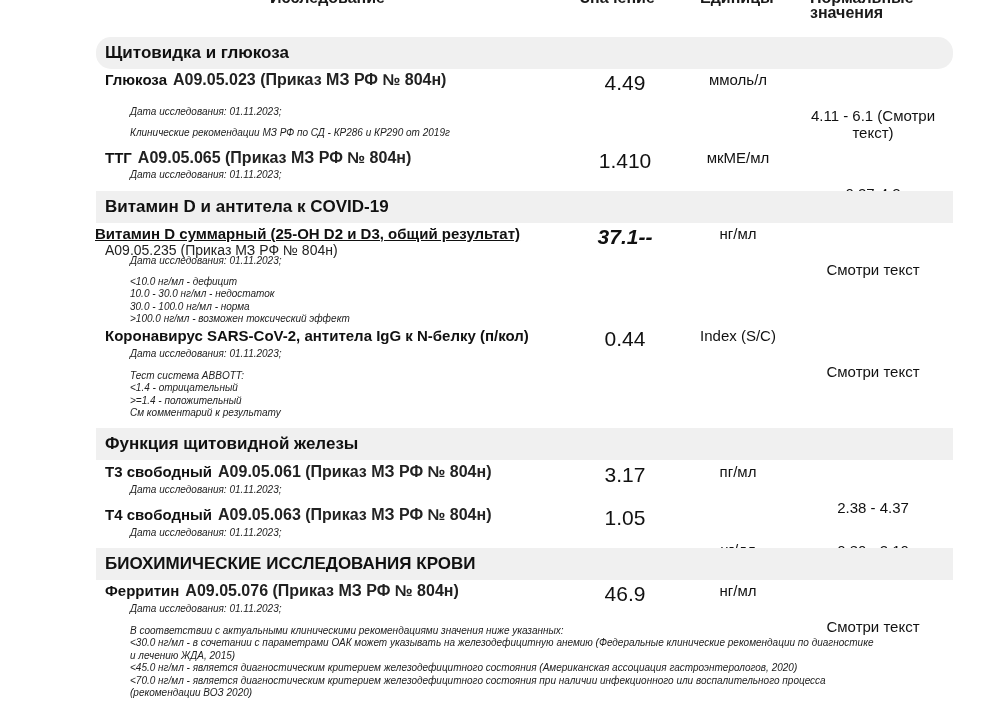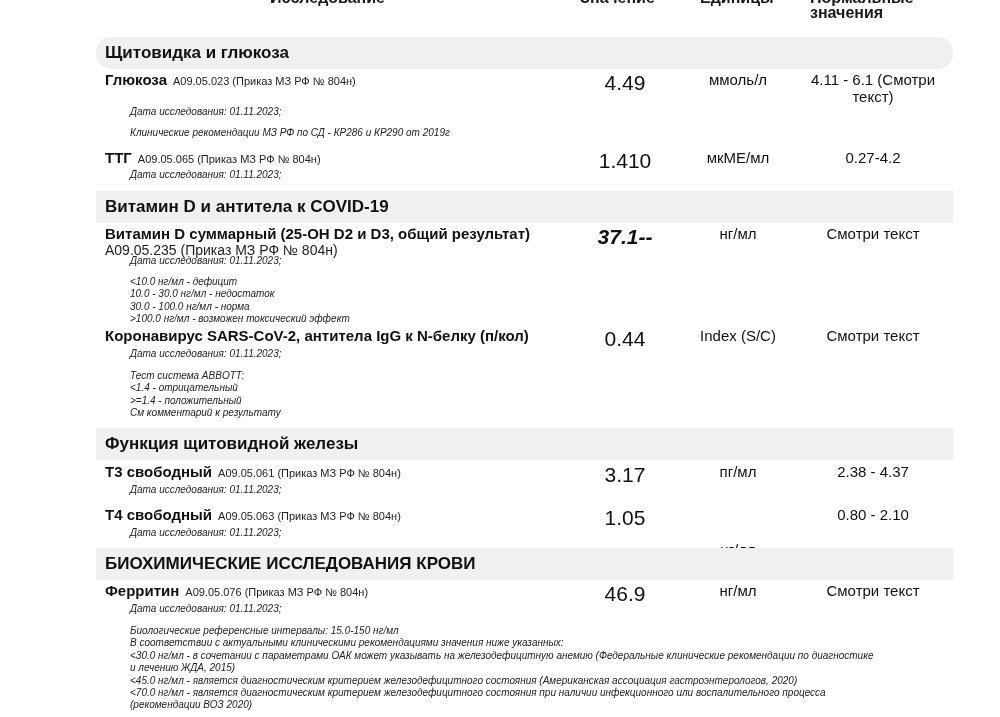--- a/index.html
+++ b/index.html
@@ -11,30 +11,30 @@
   .hdr-cut { font-size: 16px; font-weight: bold; color: #1a1a1a; text-align: left; }
   .section {
     position: absolute; left: 96px; width: 857px; height: 32px;
     background: #f0f0f0;
   }
   .section-title {
     position: absolute; left: 9px; top: 6px;
     font-size: 17px; font-weight: bold; color: #111;
   }
   .test-name { font-size: 15px; font-weight: bold; color: #111; white-space: nowrap; }
-  .test-code { font-size: 11px; font-weight: normal; color: #222; margin-left: 6px; }
+  .test-code { font-size: 16px; font-weight: bold; color: #222; margin-left: 6px; }
   .code-line { font-size: 14px; color: #222; }
   .note { font-size: 10px; font-style: italic; color: #222; line-height: 12.4px; white-space: nowrap; }
   .val { font-size: 21px; text-align: center; width: 120px; color: #111; }
   .val.bold { font-weight: bold; font-style: italic; }
   .unit { font-size: 15px; text-align: center; width: 130px; color: #111; }
   .ref { font-size: 15px; text-align: center; width: 160px; color: #111; line-height: 17px; }
   .col-val { left: 565px; }
   .col-unit { left: 673px; }
-  .col-ref { left: 793px; }
+  .col-ref { left: 793px; margin-top: 36px; }
 </style>
 </head>
 <body>
 
 <div class="abs hdr-cut" style="left:270px; top:-11px; width:130px;">Исследование</div>
 <div class="abs hdr-cut" style="left:580px; top:-11px; width:100px;">Значение</div>
 <div class="abs hdr-cut" style="left:700px; top:-11px; width:90px;">Единицы</div>
 <div class="abs hdr-cut" style="left:810px; top:-11px; width:140px;">Нормальные</div>
 <div class="abs hdr-cut" style="left:810px; top:4px; width:140px;">значения</div>
 
@@ -59,21 +59,21 @@
 </div>
 <div class="abs val col-val" style="top:149px;">1.410</div>
 <div class="abs unit col-unit" style="top:149px;">мкМЕ/мл</div>
 <div class="abs ref col-ref" style="top:149px;">0.27-4.2</div>
 <div class="abs note" style="left:130px; top:169px;">Дата исследования: 01.11.2023;</div>
 
 <div class="section" style="top:191px;">
   <span class="section-title">Витамин D и антитела к COVID-19</span>
 </div>
 
-<div class="abs test-name" style="left:105px; top:225px;">Витамин D суммарный (25-OH D2 и D3, общий результат)</div>
+<div class="abs test-name" style="left:95px; top:225px;text-decoration:underline;">Витамин D суммарный (25-OH D2 и D3, общий результат)</div>
 <div class="abs code-line" style="left:105px; top:242px;">A09.05.235 (Приказ МЗ РФ № 804н)</div>
 <div class="abs val bold col-val" style="top:225px;">37.1--</div>
 <div class="abs unit col-unit" style="top:225px;">нг/мл</div>
 <div class="abs ref col-ref" style="top:225px;">Смотри текст</div>
 <div class="abs note" style="left:130px; top:255px;">Дата исследования: 01.11.2023;</div>
 <div class="abs" style="left:130px; top:276px;">
   <div class="note">&lt;10.0 нг/мл - дефицит</div>
   <div class="note">10.0 - 30.0 нг/мл - недостаток</div>
   <div class="note">30.0 - 100.0 нг/мл - норма</div>
   <div class="note">&gt;100.0 нг/мл - возможен токсический эффект</div>
@@ -116,20 +116,19 @@
 </div>
 
 <div class="abs test-name" style="left:105px; top:582px;">
   <span>Ферритин</span><span class="test-code">A09.05.076 (Приказ МЗ РФ № 804н)</span>
 </div>
 <div class="abs val col-val" style="top:582px;">46.9</div>
 <div class="abs unit col-unit" style="top:582px;">нг/мл</div>
 <div class="abs ref col-ref" style="top:582px;">Смотри текст</div>
 <div class="abs note" style="left:130px; top:603px;">Дата исследования: 01.11.2023;</div>
 <div class="abs" style="left:130px; top:625px;">
-  <div class="note">Биологические референсные интервалы: 15.0-150 нг/мл</div>
   <div class="note">В соответствии с актуальными клиническими рекомендациями значения ниже указанных:</div>
   <div class="note">&lt;30.0 нг/мл - в сочетании с параметрами ОАК может указывать на железодефицитную анемию (Федеральные клинические рекомендации по диагностике</div>
   <div class="note">и лечению ЖДА, 2015)</div>
   <div class="note">&lt;45.0 нг/мл - является диагностическим критерием железодефицитного состояния (Американская ассоциация гастроэнтерологов, 2020)</div>
   <div class="note">&lt;70.0 нг/мл - является диагностическим критерием железодефицитного состояния  при наличии инфекционного или воспалительного процесса</div>
   <div class="note">(рекомендации ВОЗ 2020)</div>
 </div>
 
 </body></html>

